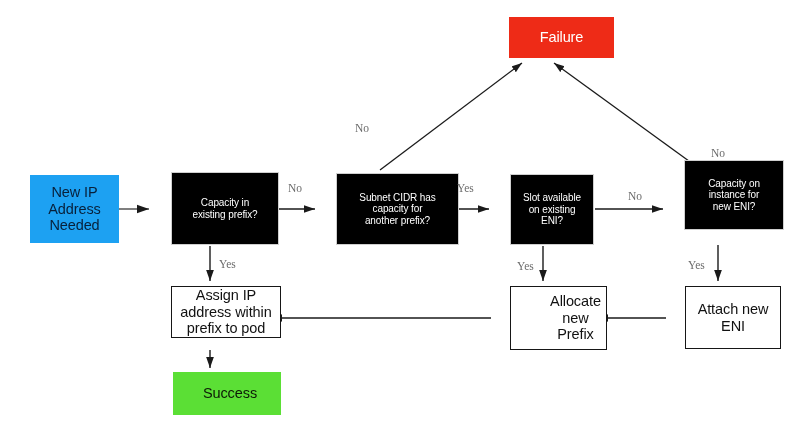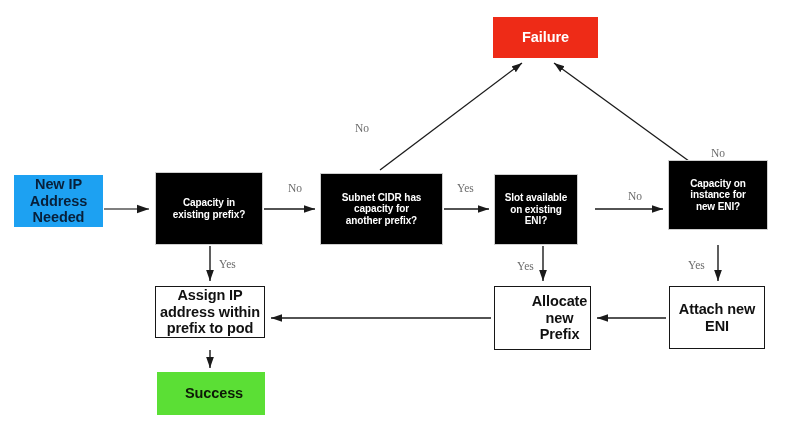--- a/index.html
+++ b/index.html
@@ -15,24 +15,25 @@
     font-family: "Liberation Sans", sans-serif;
     overflow: hidden;
   }
   .node {
     position: absolute;
     box-sizing: border-box;
     display: flex;
     align-items: center;
     justify-content: center;
     text-align: center;
-    font-weight: bold;
+    font-weight: normal;
     line-height: 1.16;
     white-space: pre-line;
     letter-spacing: -0.1px;
+    margin-left: 16px;
   }
   .node.decision {
     background: #000000;
     color: #ffffff;
     font-size: 10px;
     border: 1px solid #cfcfcf;
   }
   .node.process {
     background: #ffffff;
     color: #111111;
@@ -127,21 +128,21 @@
 
     <g>
       <line x1="491" y1="318" x2="271" y2="318" stroke="#1a1a1a" stroke-width="1.4" marker-end="url(#arrow)"></line>
     </g>
 
     <g>
       <line x1="210" y1="350" x2="210" y2="368" stroke="#1a1a1a" stroke-width="1.4" marker-end="url(#arrow)"></line>
     </g>
   </svg>
 
-  <div class="node start" style="left: 14px; top: 175px; width: 89px; height: 52px;">New IP
+  <div class="node start" style="left: 14px; top: 175px; width: 89px; height: 68px;">New IP
 Address
 Needed</div>
   <div class="node decision" style="left: 155px; top: 172px; width: 108px; height: 73px;">Capacity in
 existing prefix?</div>
   <div class="node decision" style="left: 320px; top: 173px; width: 123px; height: 72px;">Subnet CIDR has
 capacity for
 another prefix?</div>
   <div class="node decision" style="left: 494px; top: 174px; width: 84px; height: 71px;">Slot available
 on existing
 ENI?</div>

